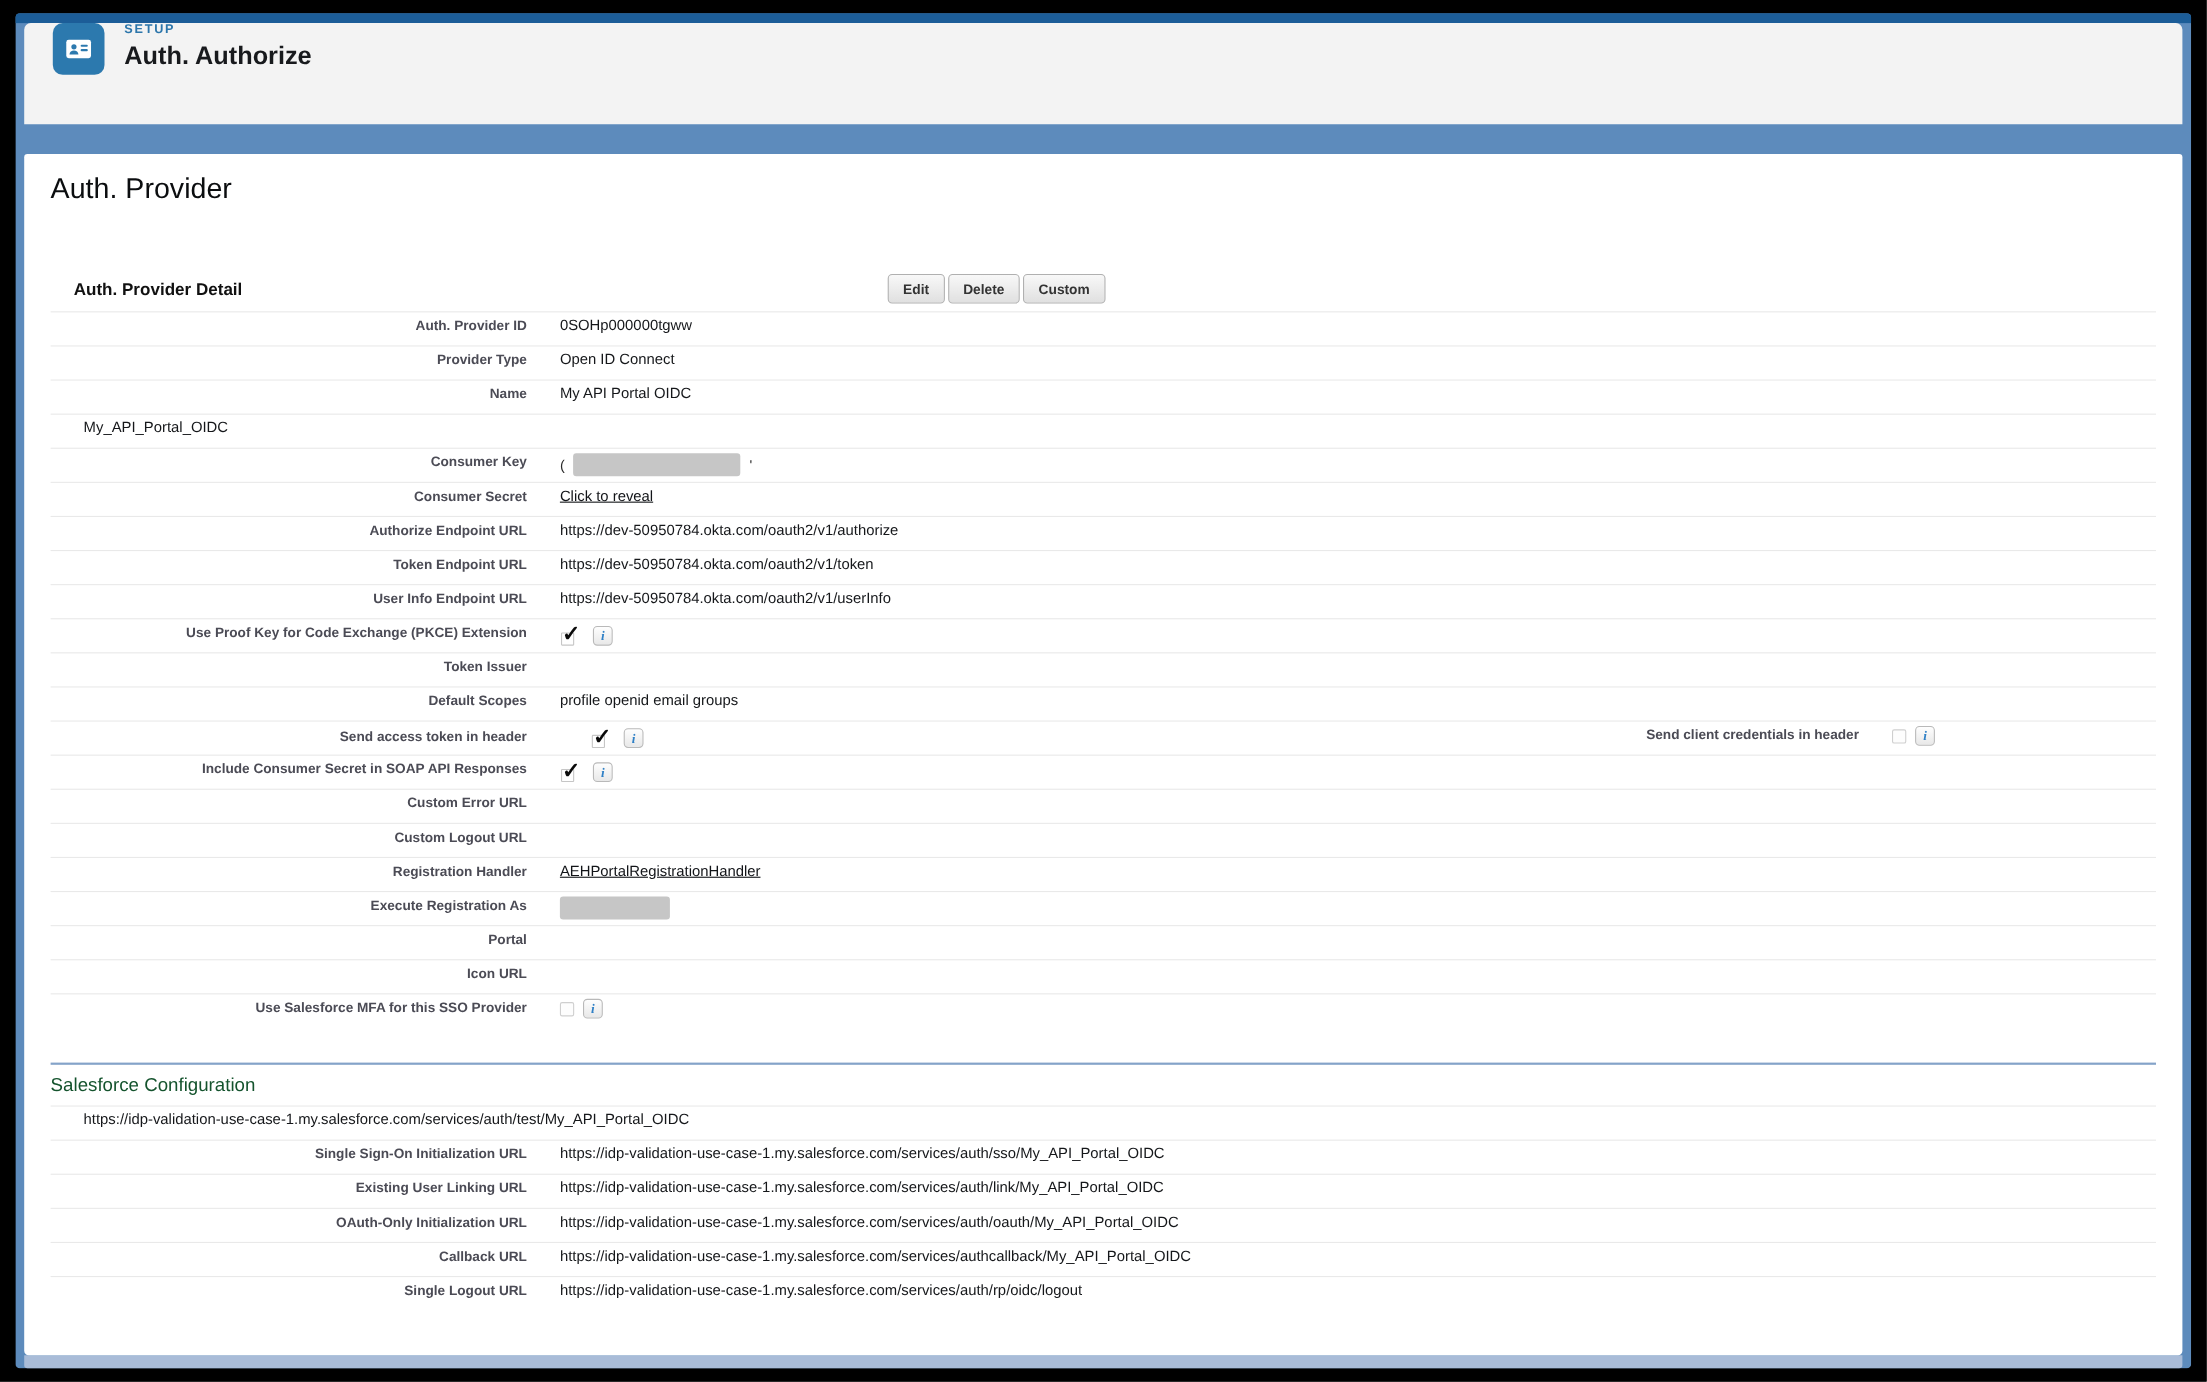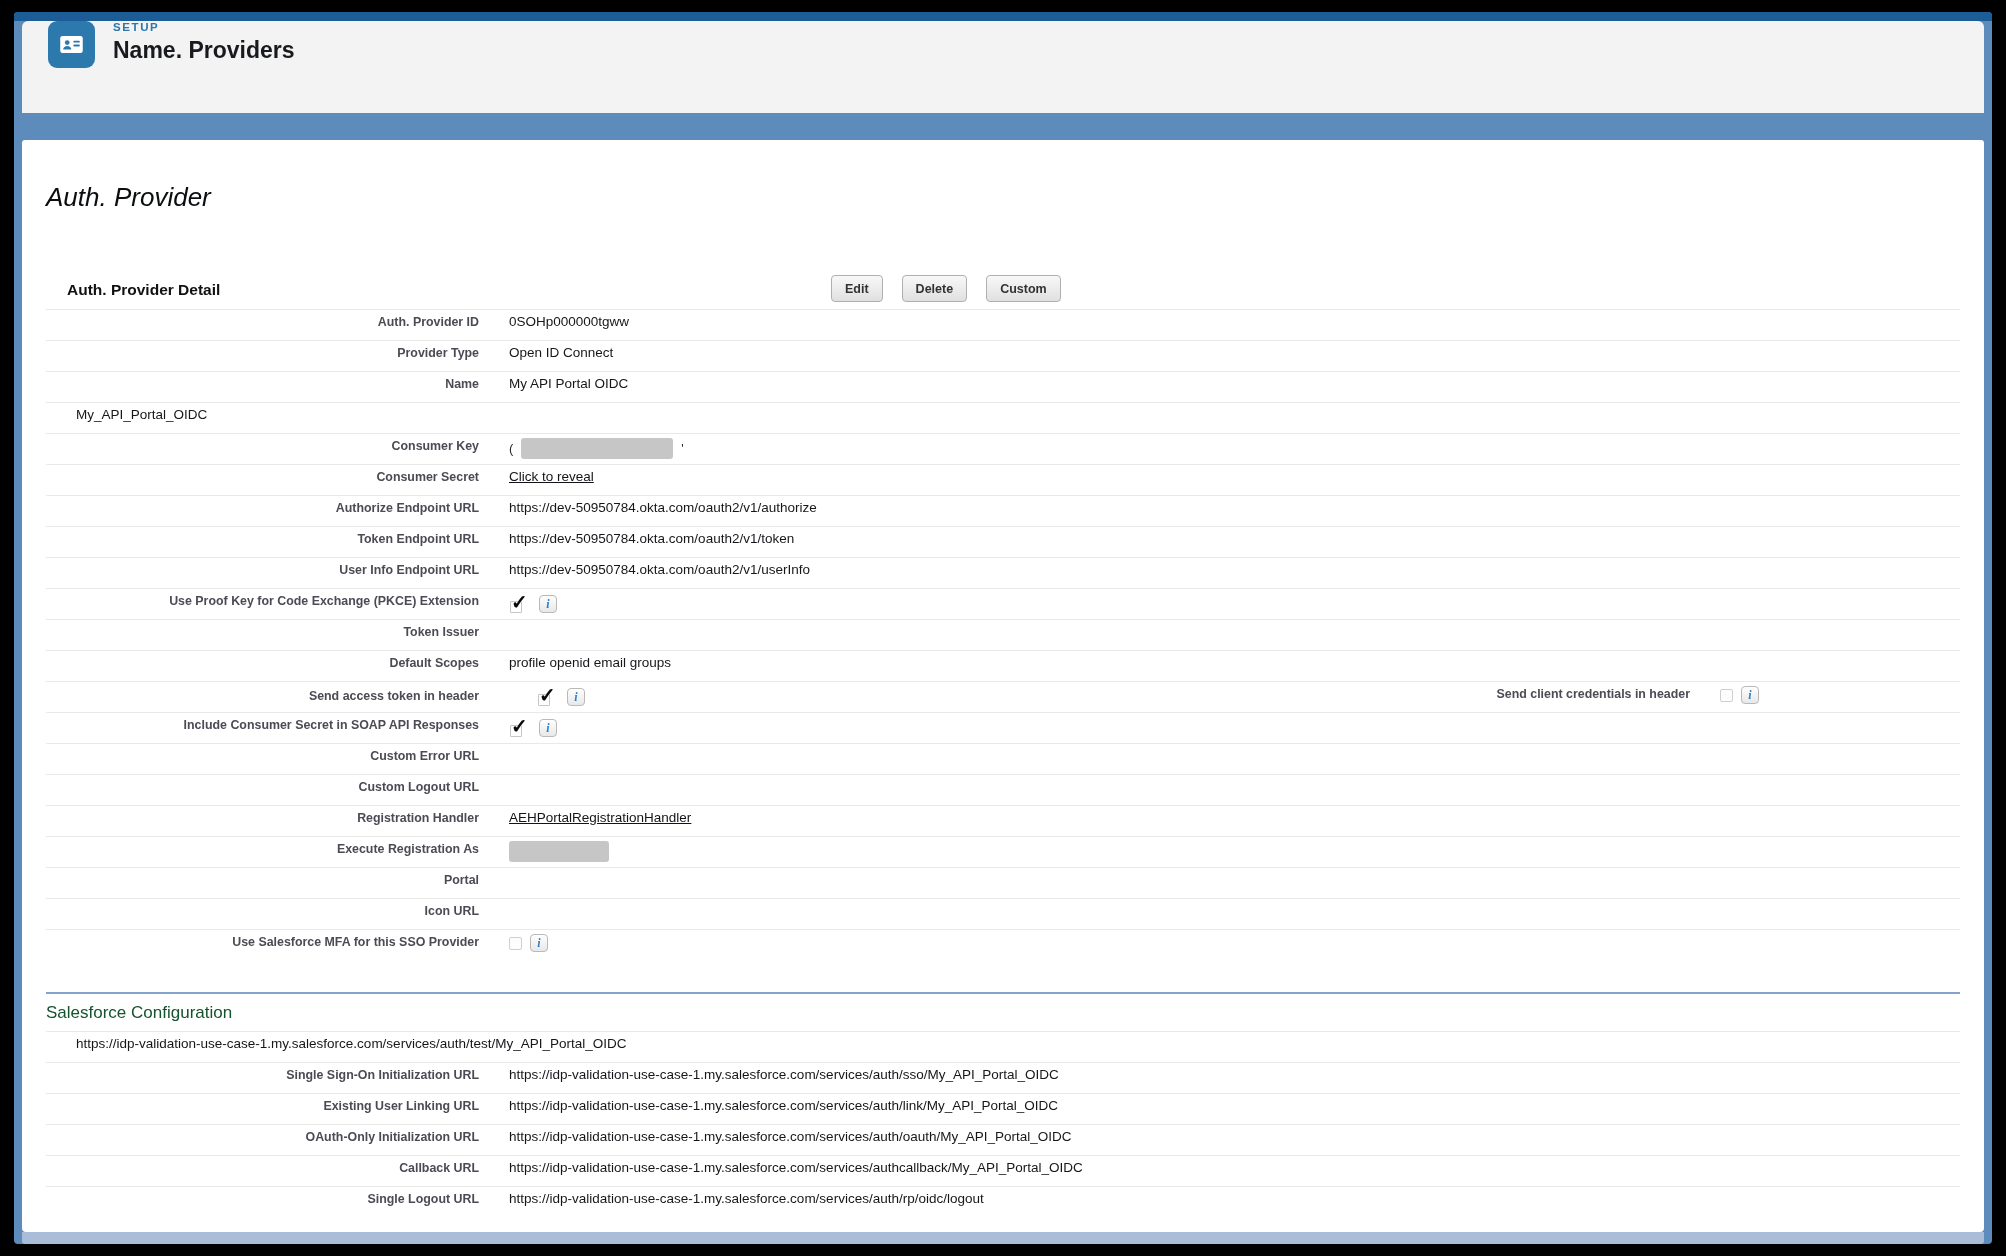--- a/index.html
+++ b/index.html
@@ -31,25 +31,25 @@
   .eyebrow{ font-size:11.5px; font-weight:700; letter-spacing:1.6px; color:#2c76ab; margin-bottom:4px; }
   .header-title{ font-size:23px; font-weight:700; color:#181a1d; }
 
   .blue-gap{ height:27px; }
 
   
   .content{
     margin:0 8px; background:#fff; border-radius:3px 3px 4px 4px;
     height:1092px; padding:0 24px; position:relative; overflow:hidden;
   }
-  .page-title{ padding-top:42px; font-size:26px; font-weight:400; color:#0b0d0f;font-style:italic; }
+  .page-title{ padding-top:16px; font-size:26px; font-weight:400; color:#0b0d0f; }
 
   .section-header{ margin-top:62px; position:relative; height:34px;margin-left:21px; }
   .section-title{ font-size:15.5px; font-weight:700; color:#111; padding-top:6px; }
-  .btn-group{ position:absolute; left:764px; top:0; display:flex; gap:19px; }
+  .btn-group{ position:absolute; left:740px; top:0; display:flex; gap:3px; }
   .btn{
     height:27px; padding:0 13px; border:1px solid #b0b0b0; border-radius:4px;
     background:linear-gradient(#f8f8f8,#e0e0e0);
     font-family:"Liberation Sans", sans-serif;
     font-size:12.5px; font-weight:700; color:#333; cursor:pointer;
   }
 
   
   .rows{ }
   .row{ display:flex; align-items:flex-start; border-top:1px solid #e9e9e9; min-height:31px; }
@@ -104,21 +104,21 @@
       <svg viewBox="0 0 24 24" width="27" height="27">
         <rect x="2" y="4.5" width="20" height="15" rx="2" fill="#ffffff"></rect>
         <circle cx="8.2" cy="10.3" r="2.1" fill="#2c79ae"></circle>
         <path d="M4.6 16.4c0-1.9 1.7-3.1 3.6-3.1s3.6 1.2 3.6 3.1z" fill="#2c79ae"></path>
         <rect x="13.6" y="8.6" width="5.8" height="1.7" rx="0.85" fill="#2c79ae"></rect>
         <rect x="13.6" y="12.1" width="5.8" height="1.7" rx="0.85" fill="#2c79ae"></rect>
       </svg>
     </div>
     <div class="header-text">
       <div class="eyebrow">SETUP</div>
-      <div class="header-title">Name. Providers</div>
+      <div class="header-title">Auth. Authorize</div>
     </div>
   </div>
 
   <div class="blue-gap"></div>
 
   <div class="content">
     <div class="page-title">Auth. Provider</div>
 
     <div class="section-header">
       <div class="section-title">Auth. Provider Detail</div>

